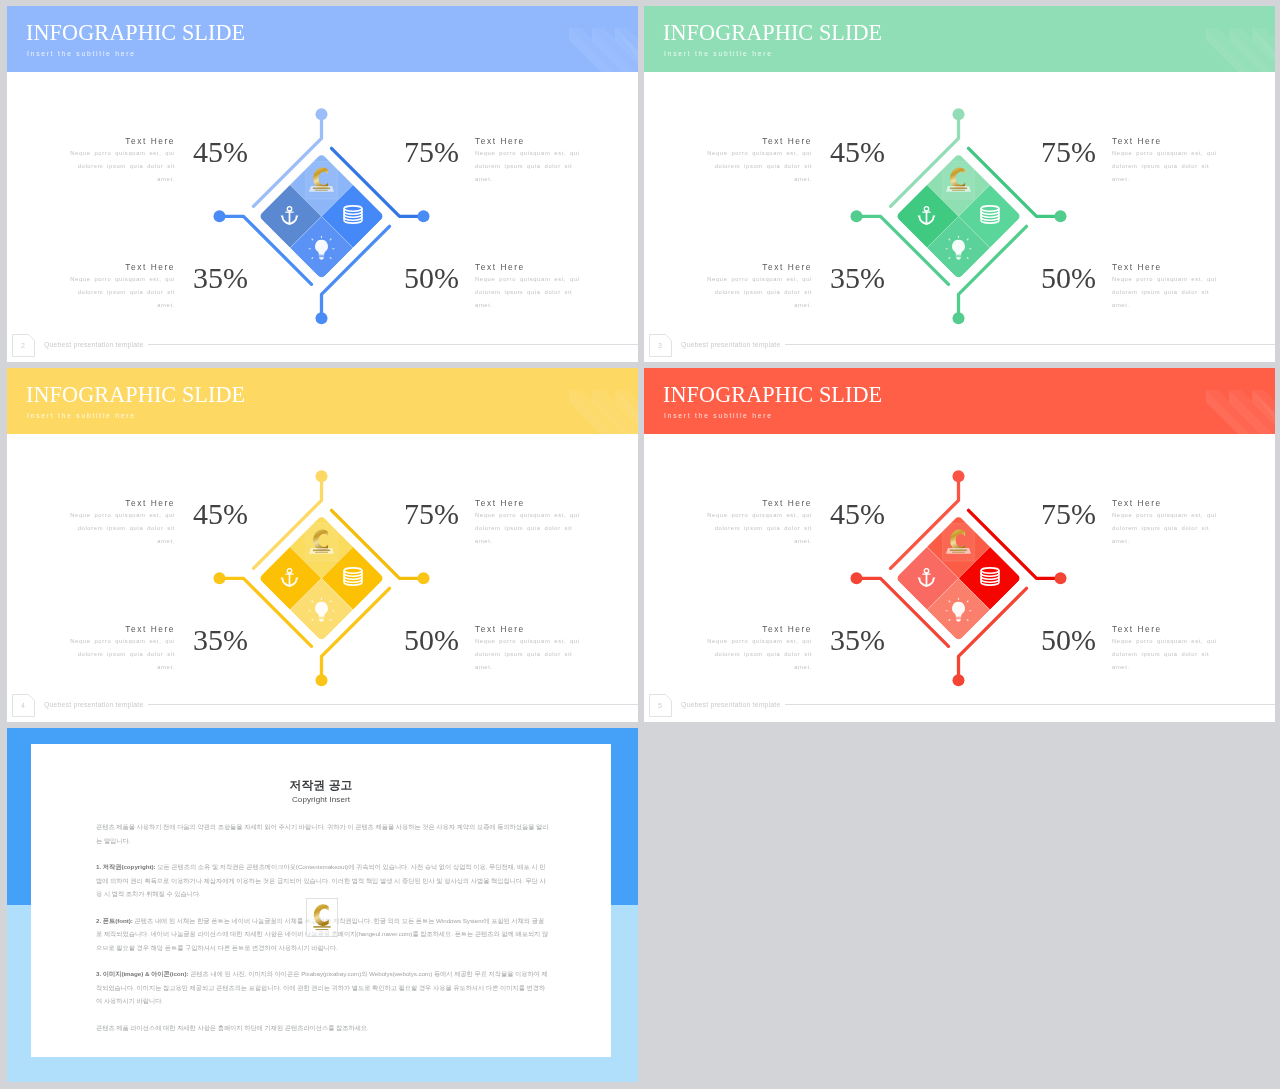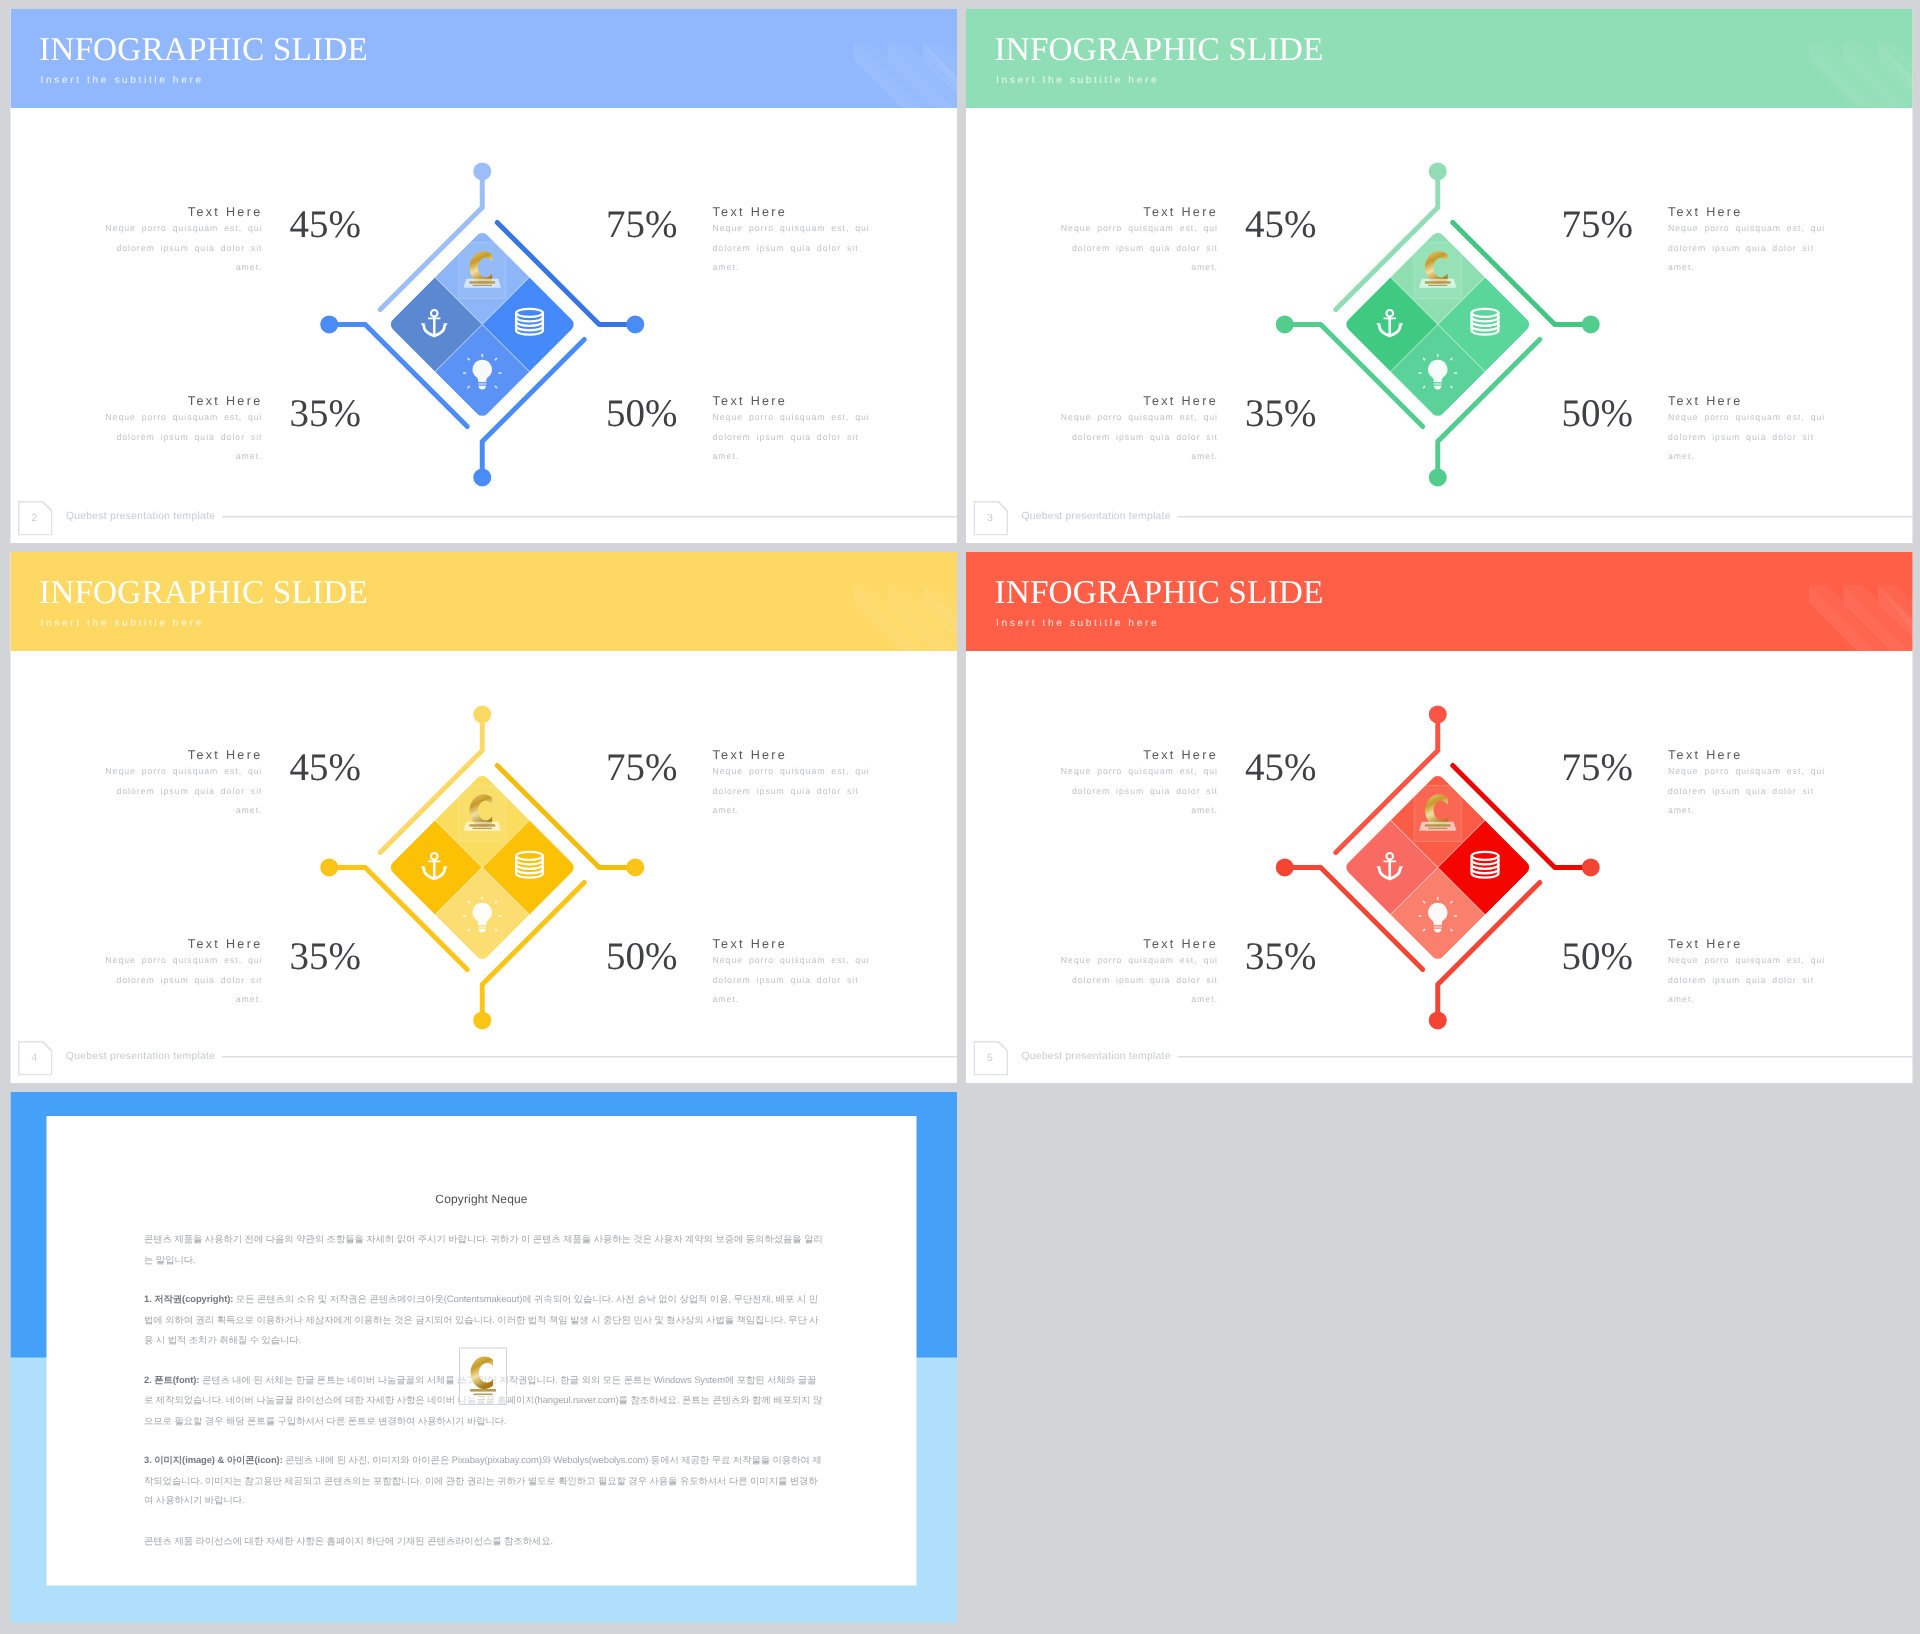--- a/index.html
+++ b/index.html
@@ -48,21 +48,21 @@
 
   
   .tb{position:absolute;width:108px;}
   .tb .th{font-family:Liberation Sans, sans-serif;font-size:8.4px;color:#58595b;
           letter-spacing:1.55px;margin:0;line-height:1;font-weight:400;
           padding-bottom:1.4px;}
   .tb .tp{font-size:5.8px;color:#c0c2c5;line-height:12.9px;margin:0;letter-spacing:.66px;
           word-spacing:1.6px;}
   .tb.r{text-align:right;}
   .tb.l{text-align:left;}
-  .pct{position:absolute;font-family:"Liberation Serif",serif;font-size:26px;
+  .pct{position:absolute;font-family:"Liberation Serif",serif;font-size:30px;
        color:#404143;line-height:1;letter-spacing:0px;}
 </style>
 </head>
 <body>
 
 <div class="grid" id="grid">
     <div class="slide s1">
   <div class="hdr" style="background:#91b8fd">
     <div class="title">INFOGRAPHIC SLIDE</div>
     <div class="sub">Insert the subtitle here</div>
@@ -582,21 +582,22 @@
           <rect x="21.7" y=".1" width="1.3" height="2.6" rx=".65" transform="rotate(45 22.35 1.4)"></rect>
           <rect x="1.0" y="21.3" width="1.3" height="2.6" rx=".65" transform="rotate(45 1.65 22.6)"></rect>
           <rect x="21.7" y="21.3" width="1.3" height="2.6" rx=".65" transform="rotate(-45 22.35 22.6)"></rect>
         </g>
         </g>
   </svg>
     </div>
     <div class="slide s5" style="background: rgb(176, 223, 252);">
     <div class="topband" style="background:#45a0f7"></div>
     <div class="paper">
-      <div class="cp-sub">Copyright Neque</div>
+      <div class="cp-title">저작권 공고</div>
+      <div class="cp-sub">Copyright Insert</div>
       <div class="cp-body">
           <p>콘텐츠 제품을 사용하기 전에 다음의 약관의 조항들을 자세히 읽어 주시기 바랍니다. 귀하가 이 콘텐츠 제품을 사용하는 것은 사용자 계약의 보증에 동의하셨음을 알리는 말입니다.</p>
           <p><b>1. 저작권(copyright):</b> 모든 콘텐츠의 소유 및 저작권은 콘텐츠메이크아웃(Contentsmakeout)에 귀속되어 있습니다. 사전 승낙 없이 상업적 이용, 무단전재, 배포 시 민법에 의하여 권리 획득으로 이용하거나 제삼자에게 이용하는 것은 금지되어 있습니다. 이러한 법적 책임 발생 시 중단된 민사 및 형사상의 사법을 책임집니다. 무단 사용 시 법적 조치가 취해질 수 있습니다.</p>
           <p><b>2. 폰트(font):</b> 콘텐츠 내에 된 서체는 한글 폰트는 네이버 나눔글꼴의 서체를 쓰고 있어 저작권입니다. 한글 외의 모든 폰트는 Windows System에 포함된 서체와 글꼴로 제작되었습니다. 네이버 나눔글꼴 라이선스에 대한 자세한 사항은 네이버 나눔글꼴 홈페이지(hangeul.naver.com)를 참조하세요. 폰트는 콘텐츠와 함께 배포되지 않으므로 필요할 경우 해당 폰트를 구입하셔서 다른 폰트로 변경하여 사용하시기 바랍니다.</p>
           <p><b>3. 이미지(image) &amp; 아이콘(icon):</b> 콘텐츠 내에 된 사진, 이미지와 아이콘은 Pixabay(pixabay.com)와 Webolys(webolys.com) 등에서 제공한 무료 저작물을 이용하여 제작되었습니다. 이미지는 참고용만 제공되고 콘텐츠의는 포함합니다. 이에 관한 권리는 귀하가 별도로 확인하고 필요할 경우 사용을 유도하셔서 다른 이미지를 변경하여 사용하시기 바랍니다.</p>
           <p>콘텐츠 제품 라이선스에 대한 자세한 사항은 홈페이지 하단에 기재된 콘텐츠라이선스를 참조하세요.</p>
         </div>
     </div>
     <svg class="cp-logo" viewBox="0 0 40 48">
       <defs>

